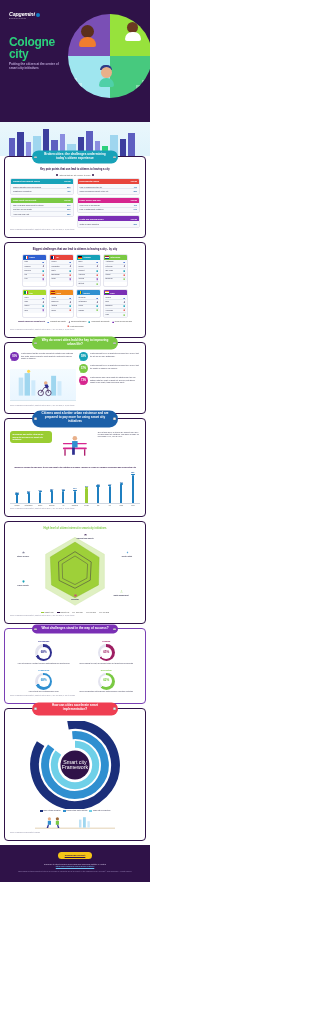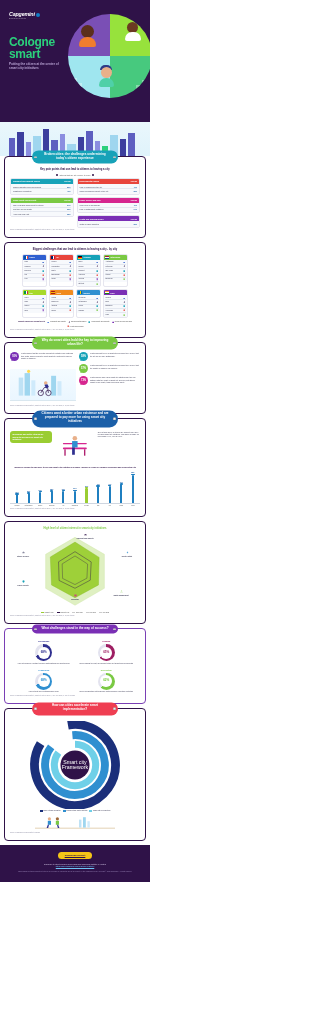--- a/index.html
+++ b/index.html
@@ -174,21 +174,21 @@
 
 <div class="page">
 
   <div class="hero">
     <div class="logo">
       <span>Capgemini</span><span class="mark"></span>
       <span class="sub">Research Institute</span>
     </div>
     <h1>
       <span>Cologne</span><br>
-      <span>smart</span>
+      <span>city</span>
     </h1>
     <div class="tag">Putting the citizen at the center of smart city initiatives</div>
 
     <div class="heroArt">
       <span class="q q1"></span>
       <span class="q q2"></span>
       <span class="q q3"></span>
       <span class="q q4"></span>
       <span class="face f1"></span>
       <span class="face f1b"></span>

